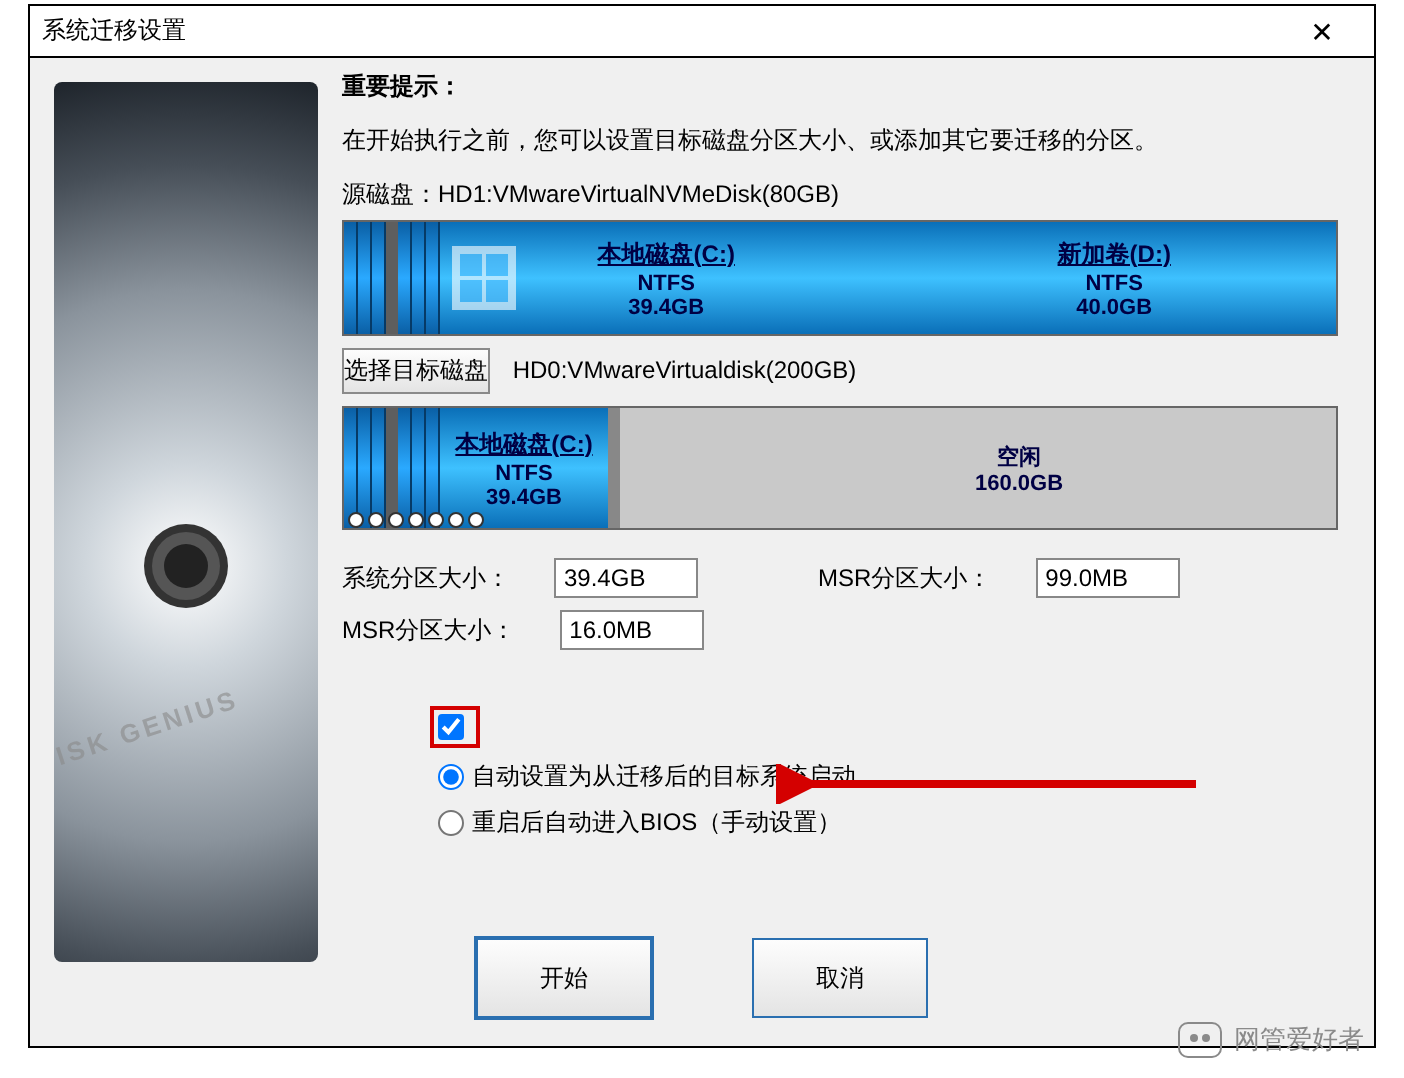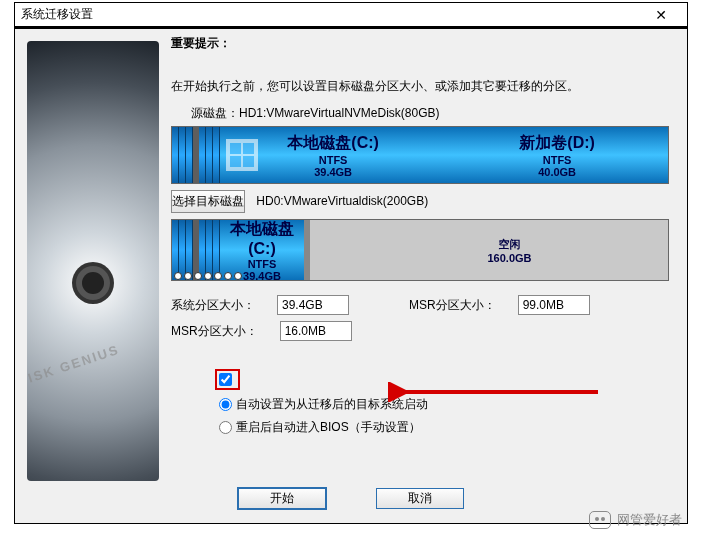--- a/index.html
+++ b/index.html
@@ -1,54 +1,54 @@
 <!DOCTYPE html>
 <html><head>
 <meta charset="utf-8">
 <style>
 * { box-sizing: border-box; margin: 0; padding: 0; font-family: "Microsoft YaHei", SimSun, sans-serif; }
 body { background: #fff; width: 702px; height: 539px; position: relative; overflow: hidden; }
 .window { position: absolute; left: 14px; top: 2px; width: 674px; height: 522px; border: 1px solid #000; background: #f0f0f0; }
-.titlebar { height: 26px; background: #fff; border-bottom: 3px solid #000000; display: flex; align-items: center; padding: 0 6px; font-size: 12px; }
+.titlebar { height: 26px; background: #fff; border-bottom: 1px solid #000000; display: flex; align-items: center; padding: 0 6px; font-size: 12px; }
 .titlebar .title { flex: 1; }
 .closebtn { width: 40px; height: 25px; display: flex; align-items: center; justify-content: center; font-size: 14px; cursor: pointer; }
 .body { display: flex; height: calc(100% - 26px); }
 .sidebar { width: 156px; padding: 12px; }
 .diskimg { width: 132px; height: 440px; background: radial-gradient(circle at 50% 55%, #fff 0%, #cfd6dc 20%, #8a939c 55%, #464e57 80%, #1e242b 100%); border-radius: 4px; position: relative; overflow: hidden; }
 .diskimg::before { content: ""; position: absolute; left: 50%; top: 55%; width: 22px; height: 22px; background: #222; border-radius: 50%; transform: translate(-50%, -50%); box-shadow: 0 0 0 6px #555, 0 0 0 10px #333; }
 .diskimg::after { content: "DISK GENIUS"; position: absolute; left: -12px; bottom: 108px; color: #8a8a8a; font-size: 13px; font-weight: bold; letter-spacing: 2px; transform: rotate(-18deg); opacity: .6; }
 .main { flex: 1; padding: 6px 18px 0 0; font-size: 12px; color: #000; }
-.hint-title { font-weight: bold; margin-bottom: 26px; }
+.hint-title { font-weight: bold; margin-bottom: 10px; }
 .hint-text { margin-bottom: 10px; }
-.srclabel { margin-bottom: 4px; margin-left: 20px; }
+.srclabel { margin-bottom: 4px; }
 .diskbar { display: flex; height: 58px; border: 1px solid #666; margin-bottom: 6px; }
 .stripes { display: flex; }
 .stripe { width: 7px; background: linear-gradient(180deg,#0a5fa5 0%, #2aa9ff 50%, #0a5fa5 100%); border-right: 1px solid #063a66; }
 .gap { width: 6px; background: #5e5e5e; }
 .part { background: linear-gradient(180deg,#0a6fb8 0%, #3ec1ff 50%, #0a6fb8 100%); color: #004; text-align: center; display: flex; flex-direction: column; justify-content: center; font-size: 11px; font-weight: bold; position: relative; }
-.part .pname { font-size: 16px; }
+.part .pname { font-size: 12px; text-decoration: underline; }
 .winlogo { position: absolute; left: 6px; top: 50%; transform: translateY(-50%); width: 32px; height: 32px; background: #fff; display: grid; grid-template: 1fr 1fr / 1fr 1fr; gap: 2px; padding: 4px; opacity: .6; }
 .winlogo span { background: #59c2ff; }
 .selectbtn { display: inline-block; background: linear-gradient(#fdfdfd,#e4e4e4); border: 1px solid #8a8a8a; padding: 2px 0; font-size: 12px; margin-right: 8px; }
 .dstlabel { display: inline-block; }
 .diskbar2 { display: flex; height: 62px; border: 1px solid #666; margin-top: 6px; margin-bottom: 14px; position: relative; }
 .free { flex: 1; background: #c9c9c9; color: #004; text-align: center; display: flex; flex-direction: column; justify-content: center; font-size: 11px; font-weight: bold; padding-left: 41px; }
 .handle { width: 6px; background: #888; cursor: ew-resize; }
 .dots { position: absolute; left: 0; bottom: -2px; height: 10px; display: flex; gap: 2px; padding-left: 2px; }
 .dots i { width: 8px; height: 8px; border: 1px solid #333; border-radius: 50%; background: #fff; display: block; }
 .fields { display: flex; gap: 60px; margin-bottom: 6px; align-items: center; }
 .field { display: flex; align-items: center; gap: 22px; }
 .field input { width: 72px; height: 20px; border: 1px solid #888; background: #fff; font-size: 12px; padding: 0 4px; }
 .options { margin-top: 28px; padding-left: 44px; }
 .chkrow { display: inline-flex; align-items: center; gap: 4px; border: 2px solid #d40000; padding: 2px 6px 2px 2px; }
 .chkrow input { width: 13px; height: 13px; }
 .radio-row { display: flex; align-items: center; gap: 4px; margin-top: 6px; padding-left: 4px; }
 .radio-row input { width: 13px; height: 13px; }
 .buttons { position: absolute; left: 0; right: 0; bottom: 14px; display: flex; justify-content: center; gap: 50px; }
-.btn { width: 88px; height: 21px; background: linear-gradient(#fdfdfd,#e4e4e4); border: 1px solid #2a6fb0; font-size: 12px; cursor: pointer; }
+.btn { width: 88px; height: 40px; background: linear-gradient(#fdfdfd,#e4e4e4); border: 1px solid #2a6fb0; font-size: 12px; cursor: pointer; }
 .btn.default { outline: 1px solid #2a6fb0; }
 .arrow { position: absolute; left: 388px; top: 382px; width: 210px; height: 20px; pointer-events: none; }
 .watermark { position: absolute; right: 20px; bottom: 10px; display: flex; align-items: center; gap: 6px; color: #8a8a8a; font-size: 13px; padding-left: 40px; }
 .watermark .wx { width: 22px; height: 18px; border: 1.5px solid #8a8a8a; border-radius: 5px; position: relative; }
 .watermark .wx::before, .watermark .wx::after { content: ""; position: absolute; width: 4px; height: 4px; background: #8a8a8a; border-radius: 50%; top: 5px; }
 .watermark .wx::before { left: 5px; }
 .watermark .wx::after { right: 5px; }
 </style>
 </head>
 <body>

